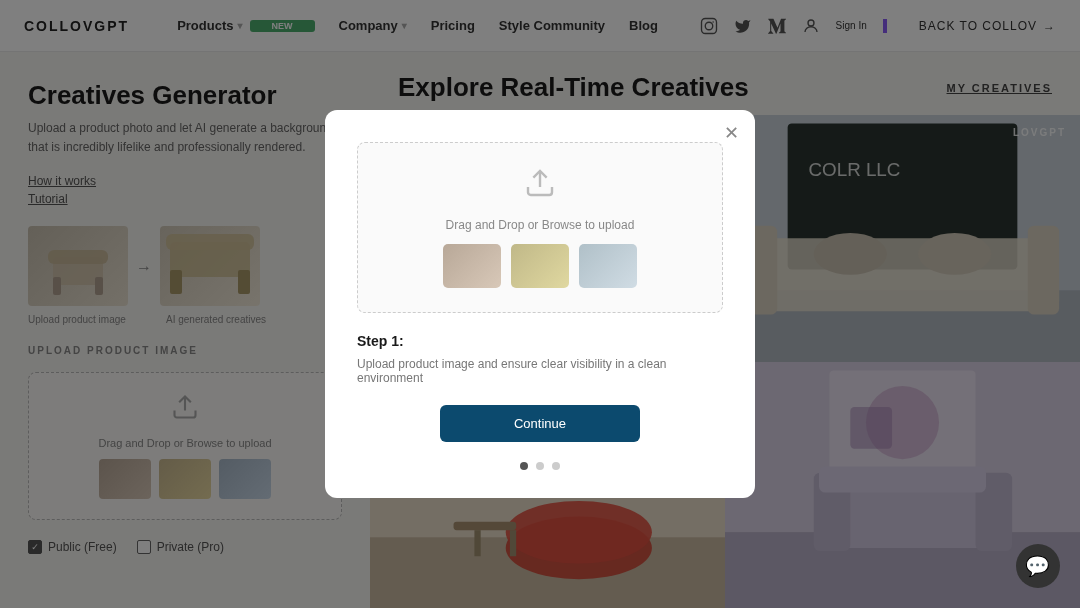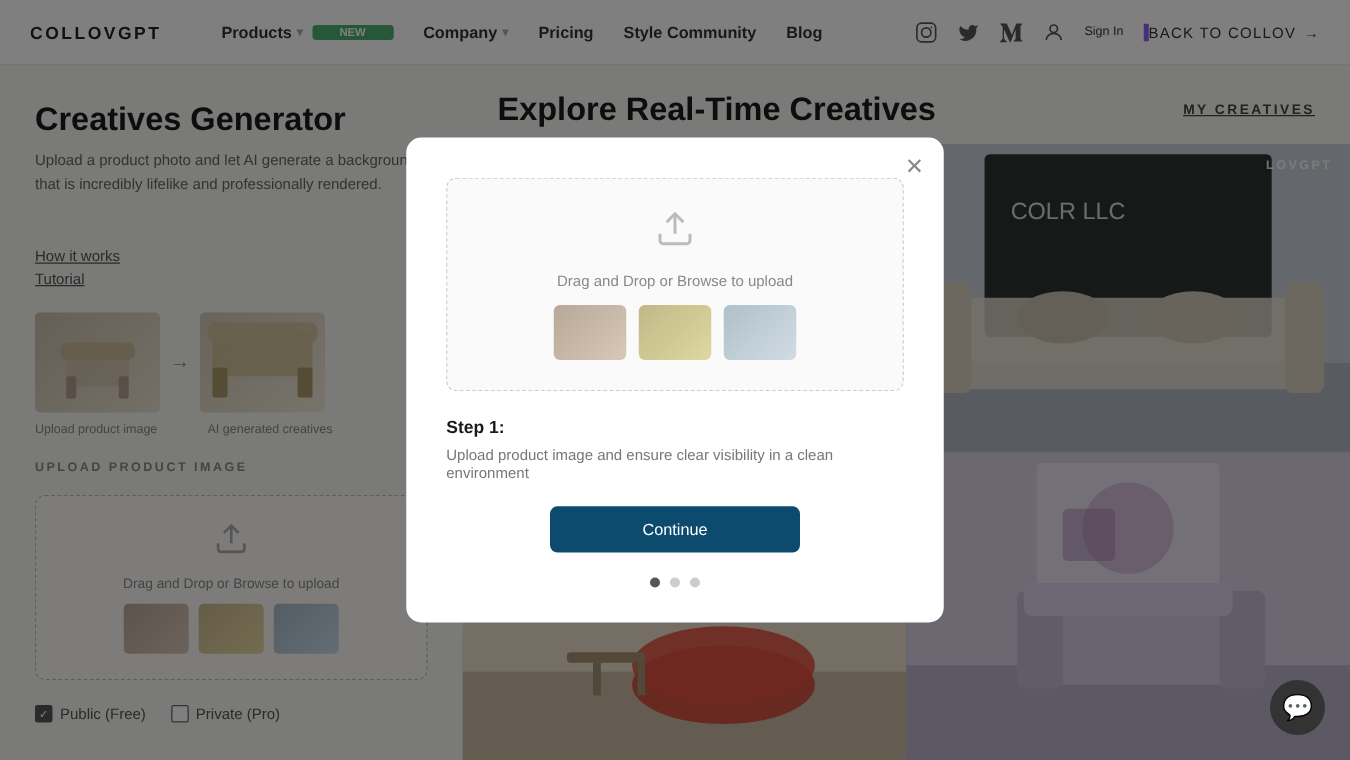--- a/index.html
+++ b/index.html
@@ -74,21 +74,21 @@
     }
     .nav-back {
       font-size: 12px;
       color: #333;
       letter-spacing: 1px;
       cursor: pointer;
       display: flex;
       align-items: center;
       gap: 6px;
       border-left: 4px solid #8b5cf6;
-      padding-left: 0;
+      padding-left: 32px;
       text-transform: uppercase;
       text-align: right;
     }
 
     
     .main-content {
       margin-top: 52px;
       display: flex;
       height: calc(608px - 52px);
     }
@@ -112,21 +112,20 @@
     .panel-subtitle {
       font-size: 12px;
       color: #666;
       line-height: 1.6;
       margin-top: -8px;
     }
     .panel-links {
       display: flex;
       flex-direction: column;
       gap: 4px;
-      margin-top: 24px;
     }
     .panel-link {
       font-size: 12px;
       color: #555;
       text-decoration: underline;
       cursor: pointer;
     }
 
     
     .sample-images {

